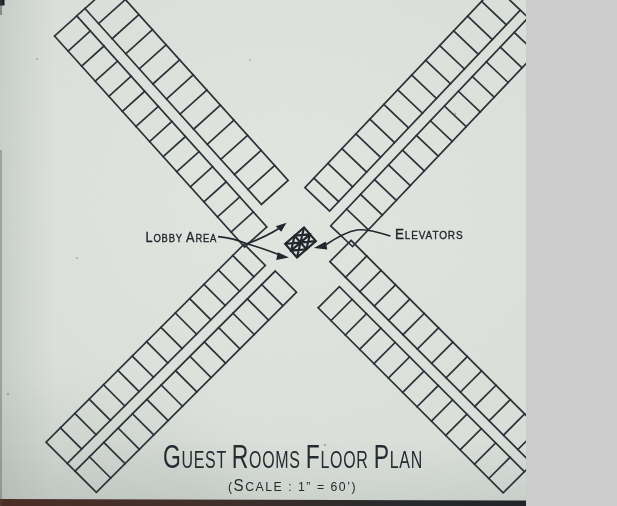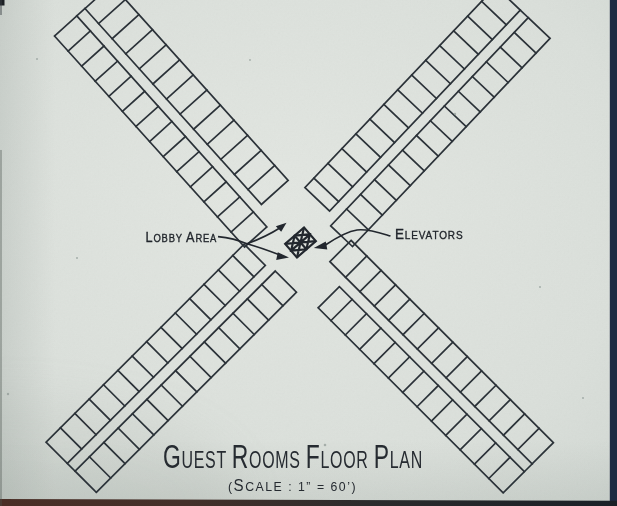--- a/index.html
+++ b/index.html
@@ -1,13 +1,13 @@
 <!DOCTYPE html>
 <html><head><meta charset="utf-8"><title>Guest Rooms Floor Plan</title>
-<style>html,body{margin:0;padding:0;background:#ccc;} #page{width:617px;height:506px;overflow:hidden;}</style>
+<style>html,body{margin:0;padding:0;background:#ccc;} #page{width:526px;height:506px;overflow:hidden;}</style>
 </head><body>
 <div id="page">
 <svg width="617" height="506" viewBox="0 0 617 506">
 <defs>
 <radialGradient id="paper" cx="46%" cy="40%" r="95%">
  <stop offset="0%" stop-color="#e2e6e1"></stop>
  <stop offset="60%" stop-color="#dadfda"></stop>
  <stop offset="100%" stop-color="#ccd3ce"></stop>
 </radialGradient>
 <filter id="grain" x="0" y="0" width="100%" height="100%">

